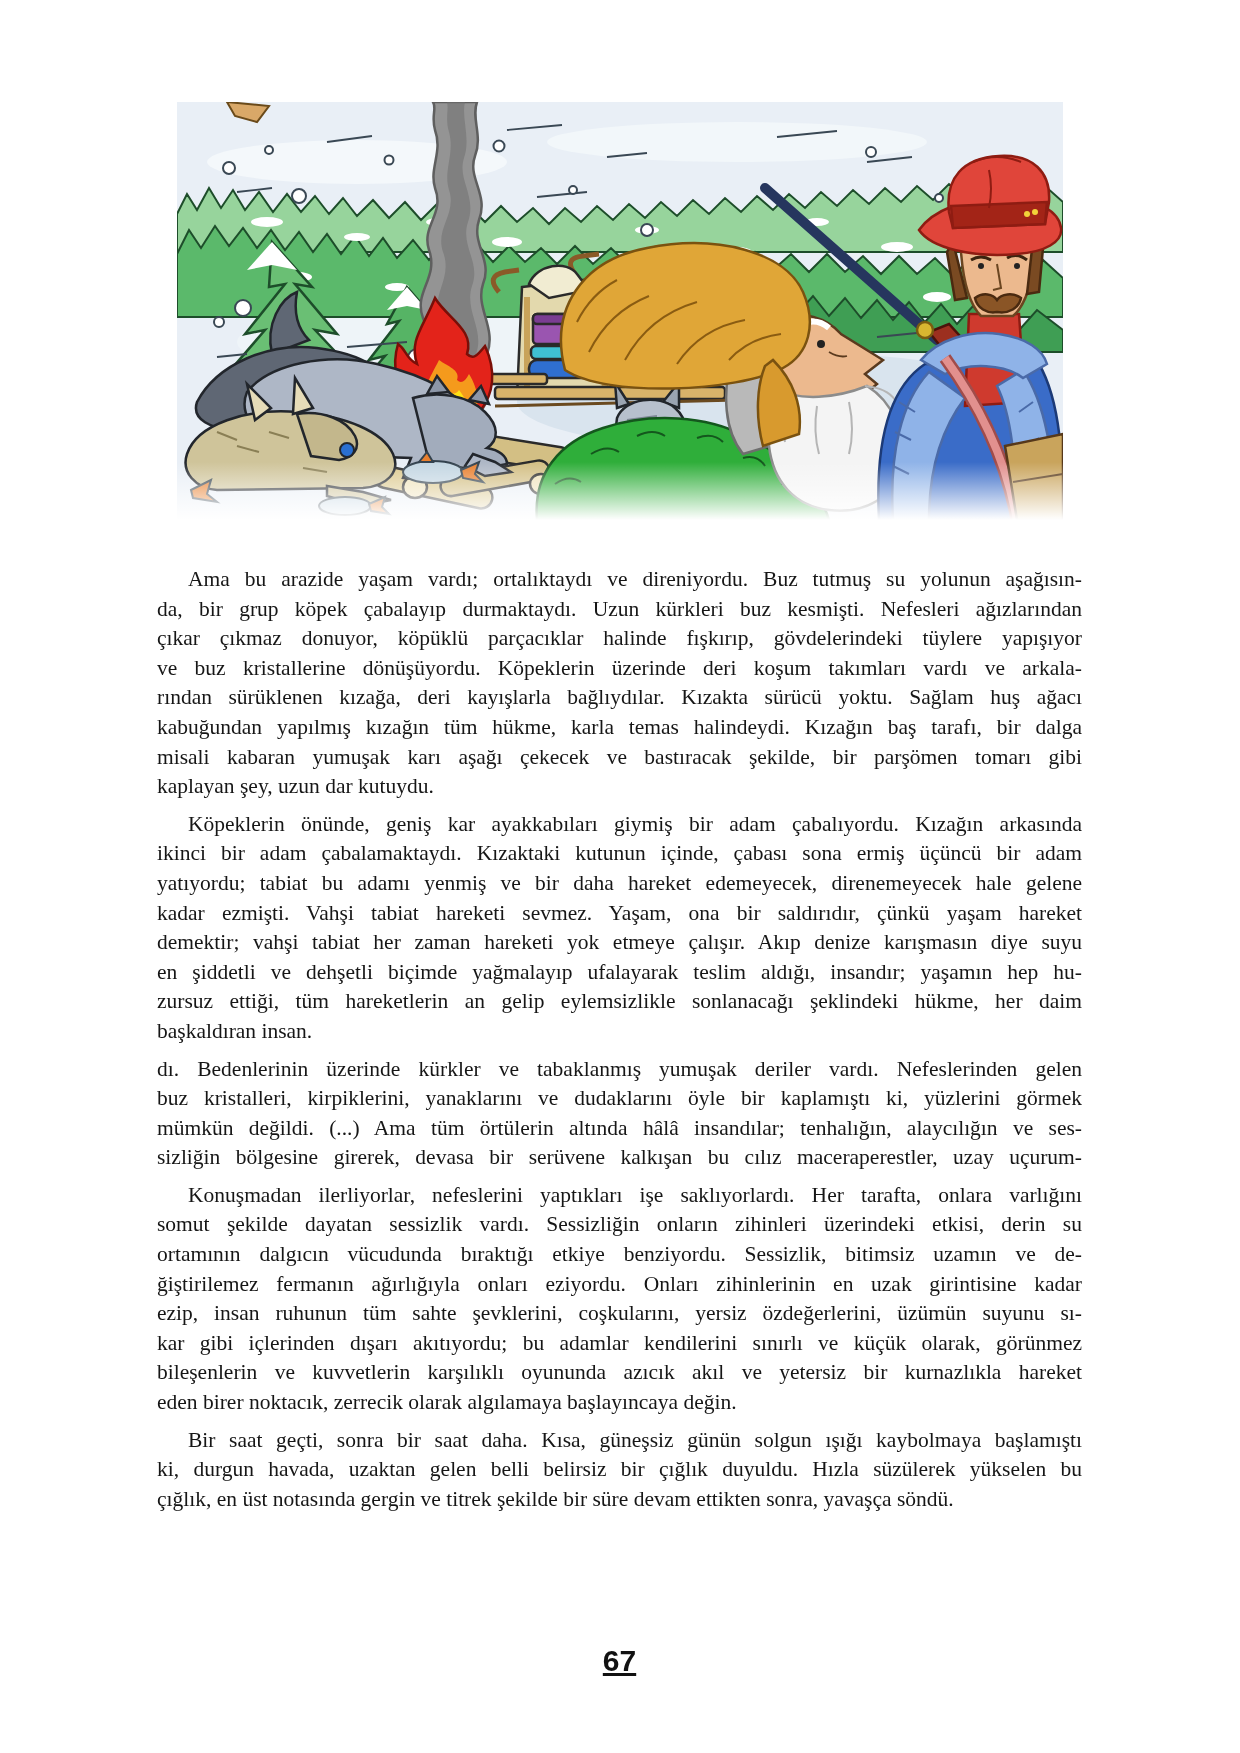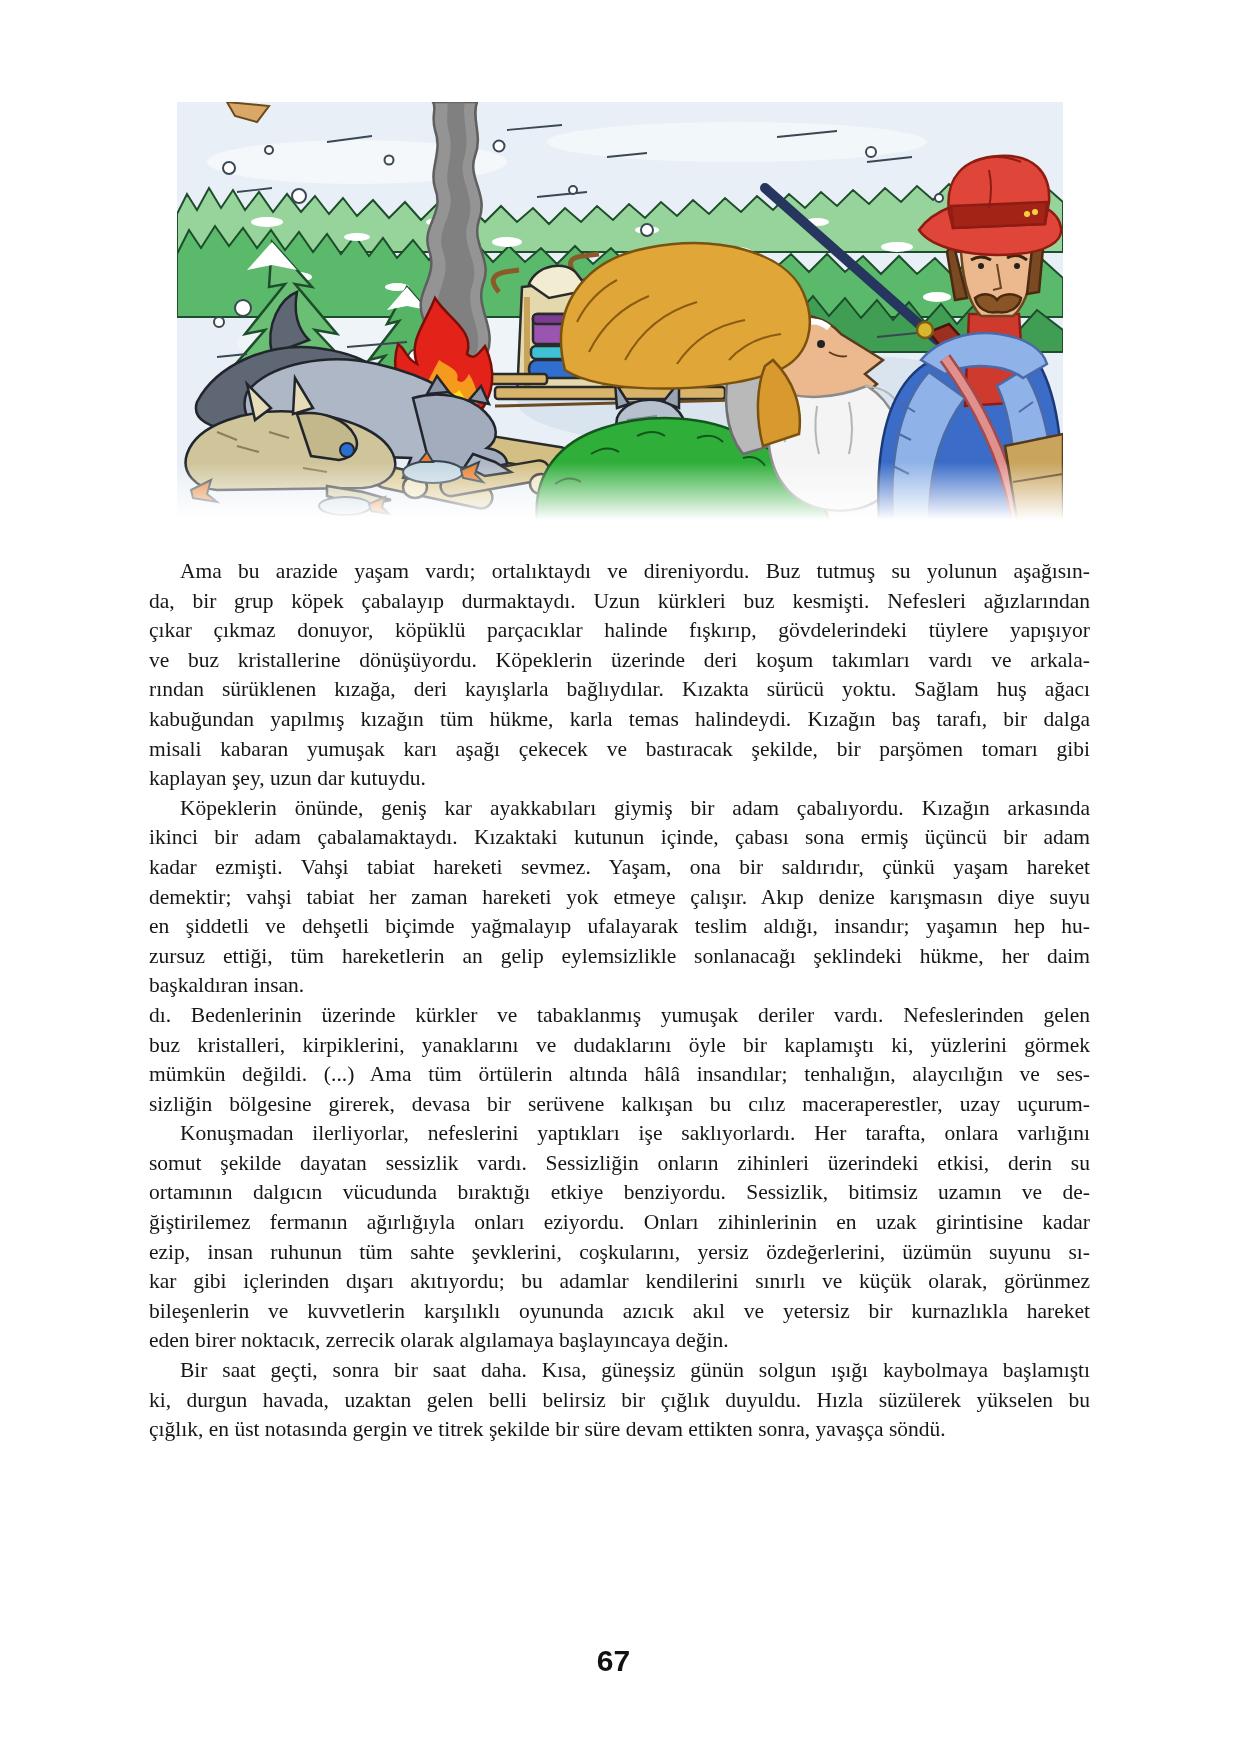--- a/index.html
+++ b/index.html
@@ -5,28 +5,28 @@
   html,body{margin:0;padding:0;}
   body{width:1240px;height:1753px;background:#ffffff;position:relative;
        font-family:"Liberation Serif",serif;color:#161616;}
   .page{position:absolute;inset:0;overflow:hidden;}
 
   .illustration{position:absolute;left:177px;top:102px;width:886px;height:418px;}
   .illustration svg{display:block;}
 
   .text-block{position:absolute;left:149px;top:557px;width:941px;
               font-size:21.5px;line-height:29.6px;}
-  .para{margin:0;}
+  .para{margin:8px;}
   .line{text-align:justify;text-align-last:justify;white-space:normal;}
   .line.first{text-indent:31px;}
   .line.last{text-align-last:left;}
 
-  .page-number{position:absolute;left:143px;top:1644px;width:941px;
+  .page-number{position:absolute;left:149px;top:1644px;width:941px;
                text-align:center;font-family:"Liberation Sans",sans-serif;
-               font-weight:bold;font-size:30px;color:#111;}
+               font-weight:bold;font-size:30px;color:#111;text-decoration:underline;}
 </style>
 </head>
 <body>
 
 <div class="page">
 
   <div class="illustration">
     <svg width="886" height="418" viewBox="0 0 886 418" xmlns="http://www.w3.org/2000/svg">
       <defs>
         <linearGradient id="fadeB" x1="0" y1="0" x2="0" y2="1">
@@ -245,20 +245,21 @@
         <div class="line">çıkar çıkmaz donuyor, köpüklü parçacıklar halinde fışkırıp, gövdelerindeki tüylere yapışıyor</div>
         <div class="line">ve buz kristallerine dönüşüyordu. Köpeklerin üzerinde deri koşum takımları vardı ve arkala-</div>
         <div class="line">rından sürüklenen kızağa, deri kayışlarla bağlıydılar. Kızakta sürücü yoktu. Sağlam huş ağacı</div>
         <div class="line">kabuğundan yapılmış kızağın tüm hükme, karla temas halindeydi. Kızağın baş tarafı, bir dalga</div>
         <div class="line">misali kabaran yumuşak karı aşağı çekecek ve bastıracak şekilde, bir parşömen tomarı gibi</div>
         <div class="line last">kaplayan şey, uzun dar kutuydu.</div>
       </div>
       <div class="para">
         <div class="line first">Köpeklerin önünde, geniş kar ayakkabıları giymiş bir adam çabalıyordu. Kızağın arkasında</div>
         <div class="line">ikinci bir adam çabalamaktaydı. Kızaktaki kutunun içinde, çabası sona ermiş üçüncü bir adam</div>
+        <div class="line">yatıyordu; tabiat bu adamı yenmiş ve bir daha hareket edemeyecek, direnemeyecek hale gelene</div>
         <div class="line">kadar ezmişti. Vahşi tabiat hareketi sevmez. Yaşam, ona bir saldırıdır, çünkü yaşam hareket</div>
         <div class="line">demektir; vahşi tabiat her zaman hareketi yok etmeye çalışır. Akıp denize karışmasın diye suyu</div>
         <div class="line">en şiddetli ve dehşetli biçimde yağmalayıp ufalayarak teslim aldığı, insandır; yaşamın hep hu-</div>
         <div class="line">zursuz ettiği, tüm hareketlerin an gelip eylemsizlikle sonlanacağı şeklindeki hükme, her daim</div>
         <div class="line last">başkaldıran insan.</div>
       </div>
       <div class="para">
         <div class="line">dı. Bedenlerinin üzerinde kürkler ve tabaklanmış yumuşak deriler vardı. Nefeslerinden gelen</div>
         <div class="line">buz kristalleri, kirpiklerini, yanaklarını ve dudaklarını öyle bir kaplamıştı ki, yüzlerini görmek</div>
         <div class="line">mümkün değildi. (...) Ama tüm örtülerin altında hâlâ insandılar; tenhalığın, alaycılığın ve ses-</div>

